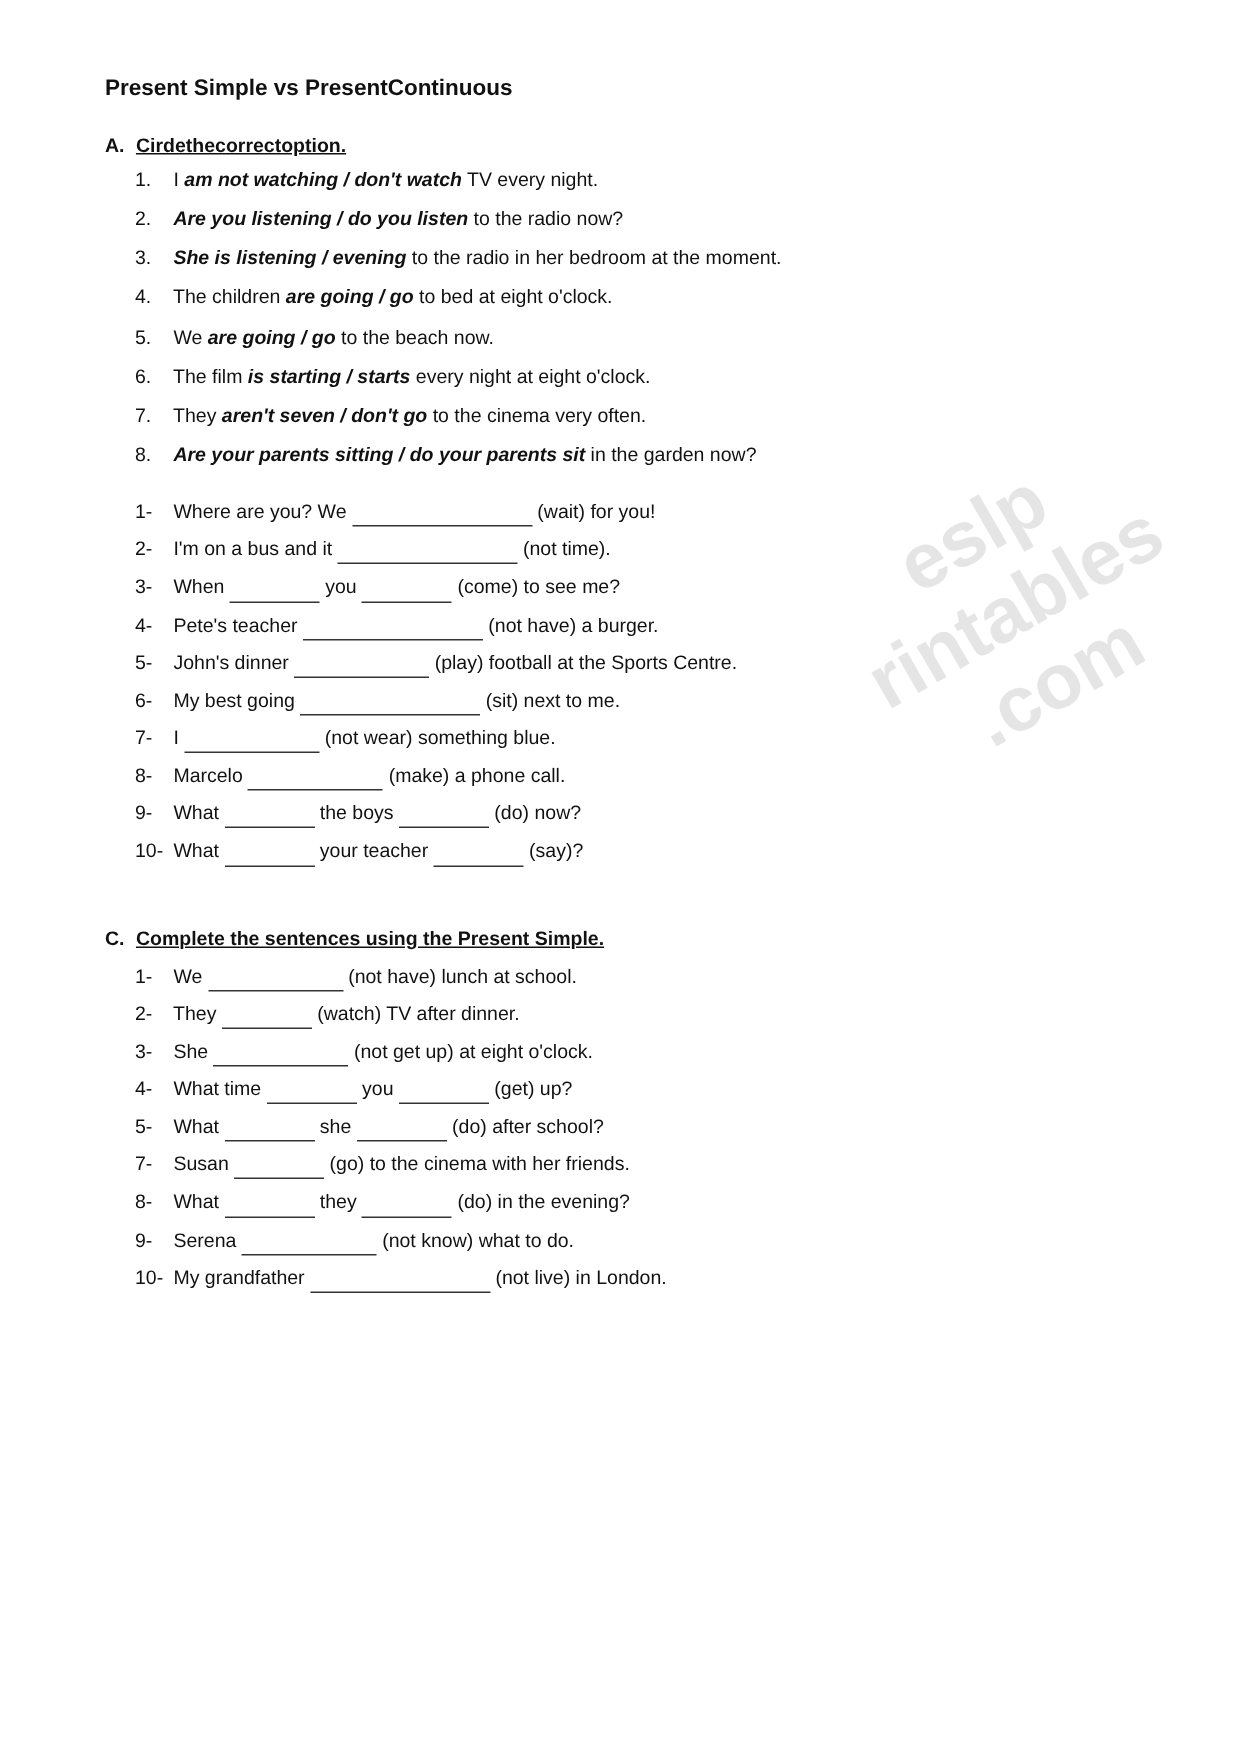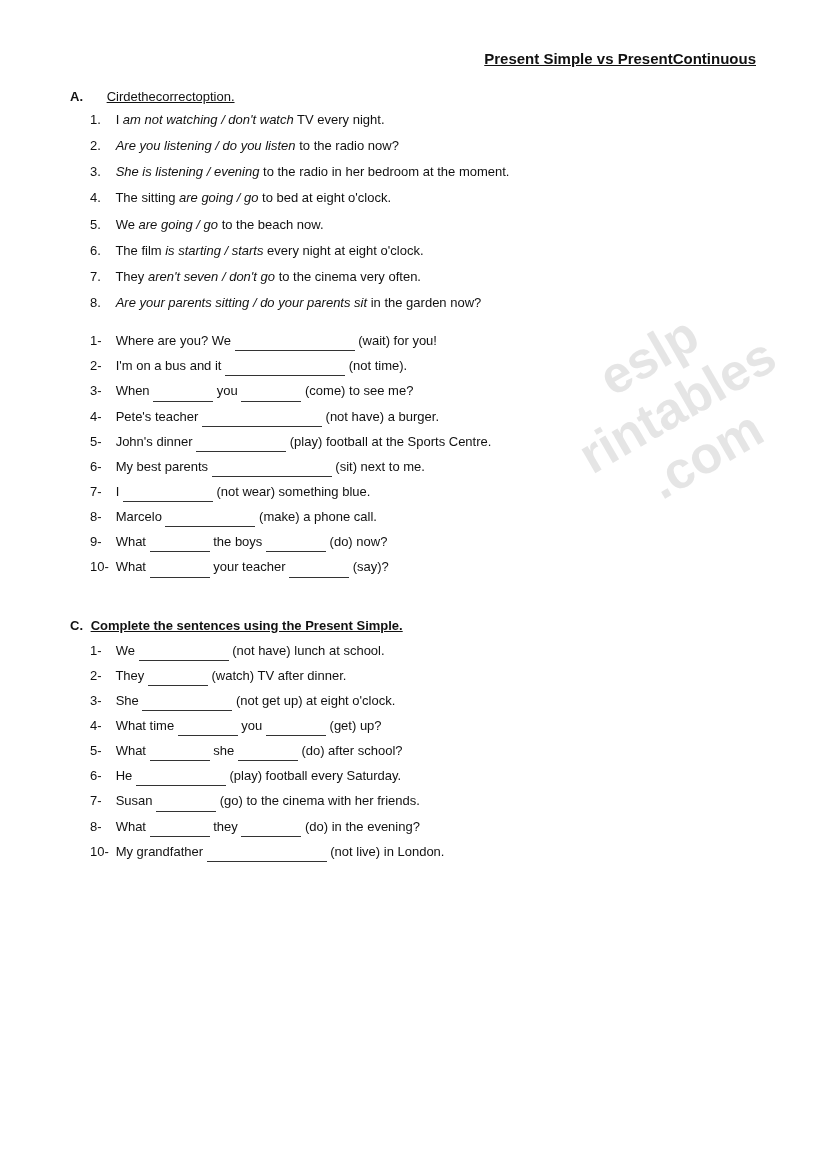--- a/index.html
+++ b/index.html
@@ -7,24 +7,23 @@
       background: #fff;
       font-family: Arial, sans-serif;
       font-size: 13px;
       color: #111;
       width: 826px;
       min-height: 1169px;
       padding: 50px 70px 50px 70px;
       position: relative;
     }
     .title {
-      text-align: right;
+      text-align: left;
       font-size: 15px;
       font-weight: bold;
-      text-decoration: underline;
       margin-bottom: 22px;
     }
     .section {
       margin-bottom: 18px;
     }
     .section-label {
       font-weight: bold;
       display: inline;
     }
     .items {
@@ -35,21 +34,21 @@
       margin-bottom: 5px;
       line-height: 1.55;
     }
     .item-num {
       display: inline-block;
       min-width: 22px;
       font-size: 13px;
     }
     em {
       font-style: italic;
-      font-weight: normal;
+      font-weight: bold;
       margin-top: 15px;
     }
     .blank {
       display: inline-block;
       border-bottom: 1px solid #333;
       min-width: 90px;
       height: 14px;
       vertical-align: bottom;
     }
     .blank-sm {
@@ -87,38 +86,38 @@
 </head>
 <body>
 
 <div class="watermark">eslp<br>rintables<br>.com</div>
 
 <div class="title">Present Simple vs PresentContinuous</div>
 
 <div class="section">
   <div style="margin-bottom:6px;">
     <span class="section-label">A.</span>
-    <span style="font-weight:normal; text-decoration:underline; margin-left:20px;">Cirdethecorrectoption.</span>
+    <span style="font-weight:bold; text-decoration:underline; margin-left:4px;">Cirdethecorrectoption.</span>
   </div>
   <ol class="items section-a-items">
     <li>
       <span class="item-num">1.</span>
       <span>I </span><em>am not watching / don't watch</em><span> TV every night.</span>
     </li>
     <li>
       <span class="item-num">2.</span>
       <em>Are you listening / do you listen</em><span> to the radio now?</span>
     </li>
     <li>
       <span class="item-num">3.</span>
       <em>She is listening / evening</em><span> to the radio in her bedroom at the moment.</span>
     </li>
     <li>
       <span class="item-num">4.</span>
-      <span>The sitting </span><em>are going / go</em><span> to bed at eight o'clock.</span>
+      <span>The children </span><em>are going / go</em><span> to bed at eight o'clock.</span>
     </li>
     <li>
       <span class="item-num">5.</span>
       <span>We </span><em>are going / go</em><span> to the beach now.</span>
     </li>
     <li>
       <span class="item-num">6.</span>
       <span>The film </span><em>is starting / starts</em><span> every night at eight o'clock.</span>
     </li>
     <li>
@@ -149,21 +148,21 @@
     <li>
       <span class="item-num">4-</span>
       <span>Pete's teacher </span><span class="blank-lg"></span><span> (not have) a burger.</span>
     </li>
     <li>
       <span class="item-num">5-</span>
       <span>John's dinner </span><span class="blank"></span><span> (play) football at the Sports Centre.</span>
     </li>
     <li>
       <span class="item-num">6-</span>
-      <span>My best parents </span><span class="blank-lg"></span><span> (sit) next to me.</span>
+      <span>My best going </span><span class="blank-lg"></span><span> (sit) next to me.</span>
     </li>
     <li>
       <span class="item-num">7-</span>
       <span>I </span><span class="blank"></span><span> (not wear) something blue.</span>
     </li>
     <li>
       <span class="item-num">8-</span>
       <span>Marcelo </span><span class="blank"></span><span> (make) a phone call.</span>
     </li>
     <li>
@@ -197,29 +196,29 @@
     </li>
     <li>
       <span class="item-num">4-</span>
       <span>What time </span><span class="blank-sm"></span><span> you </span><span class="blank-sm"></span><span> (get) up?</span>
     </li>
     <li>
       <span class="item-num">5-</span>
       <span>What </span><span class="blank-sm"></span><span> she </span><span class="blank-sm"></span><span> (do) after school?</span>
     </li>
     <li>
-      <span class="item-num">6-</span>
-      <span>He </span><span class="blank"></span><span> (play) football every Saturday.</span>
-    </li>
-    <li>
       <span class="item-num">7-</span>
       <span>Susan </span><span class="blank-sm"></span><span> (go) to the cinema with her friends.</span>
     </li>
     <li>
       <span class="item-num">8-</span>
       <span>What </span><span class="blank-sm"></span><span> they </span><span class="blank-sm"></span><span> (do) in the evening?</span>
     </li>
     <li>
+      <span class="item-num">9-</span>
+      <span>Serena </span><span class="blank"></span><span> (not know) what to do.</span>
+    </li>
+    <li>
       <span class="item-num">10-</span>
       <span>My grandfather </span><span class="blank-lg"></span><span> (not live) in London.</span>
     </li>
   </ul>
 </div>
 
 </body></html>

